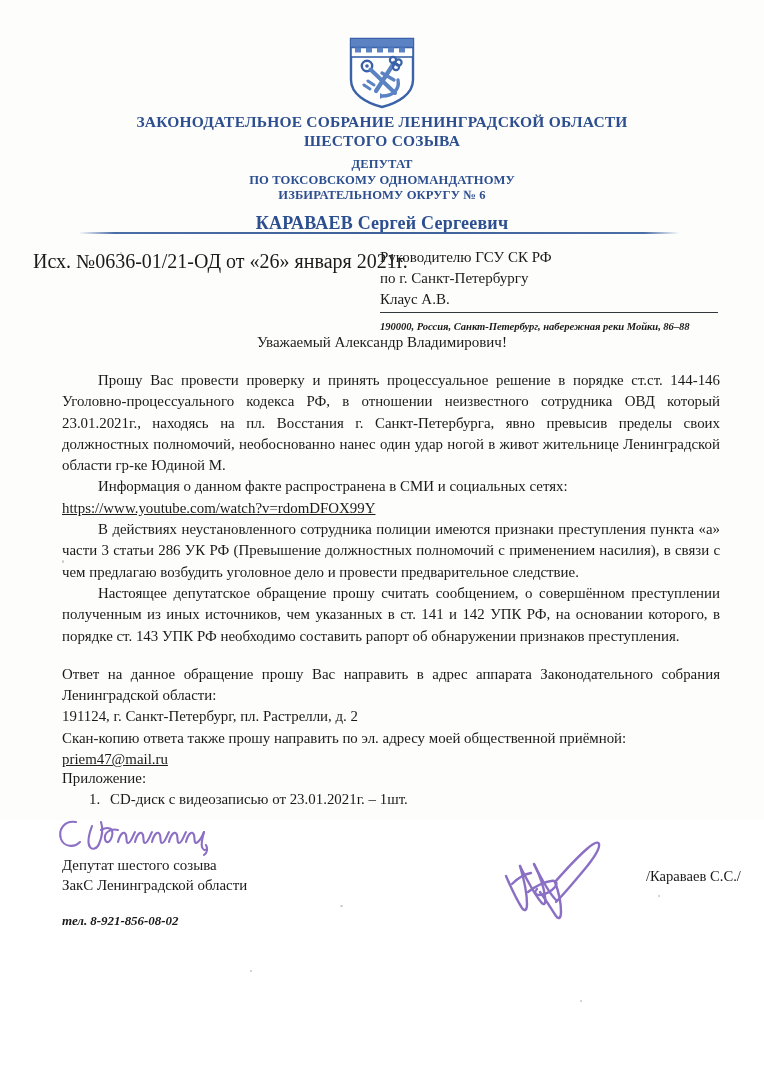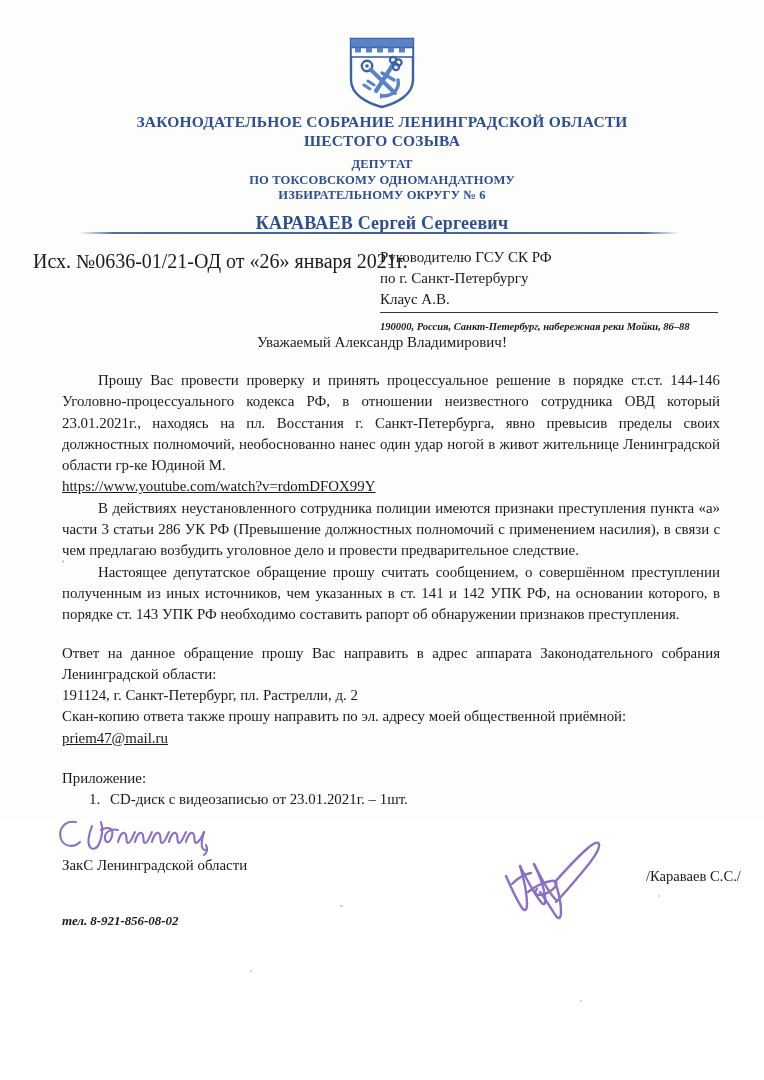--- a/index.html
+++ b/index.html
@@ -267,20 +267,21 @@
     <div class="r-line">по г. Санкт-Петербургу</div>
     <div class="r-line">Клаус А.В.</div>
     <div class="recip-rule"></div>
     <div class="recip-addr">190000, Россия, Санкт-Петербург, набережная реки Мойки, 86–88</div>
   </div>
 
   <div class="greeting">Уважаемый Александр Владимирович!</div>
 
   <div class="body">
     <p class="ind">Прошу Вас провести проверку и принять процессуальное решение в порядке ст.ст. 144-146 Уголовно-процессуального кодекса РФ, в отношении неизвестного сотрудника ОВД который 23.01.2021г., находясь на пл. Восстания г. Санкт-Петербурга, явно превысив пределы своих должностных полномочий, необоснованно нанес один удар ногой в живот жительнице Ленинградской области гр-ке Юдиной М.</p>
+    <p class="ind">Информация о данном факте распространена в СМИ и социальных сетях:</p>
     <p class="noind"><a class="link" href="#">https://www.youtube.com/watch?v=rdomDFOX99Y</a></p>
     <p class="ind">В действиях неустановленного сотрудника полиции имеются признаки преступления пункта «а» части 3 статьи 286 УК РФ (Превышение должностных полномочий с применением насилия), в связи с чем предлагаю возбудить уголовное дело и провести предварительное следствие.</p>
     <p class="ind">Настоящее депутатское обращение прошу считать сообщением, о совершённом преступлении полученным из иных источников, чем указанных в ст. 141 и 142 УПК РФ, на основании которого, в порядке ст. 143 УПК РФ необходимо составить рапорт об обнаружении признаков преступления.</p>
     <div class="gap-md"></div>
     <p class="noind">Ответ на данное обращение прошу Вас направить в адрес аппарата Законодательного собрания Ленинградской области:</p>
     <p class="noind">191124, г. Санкт-Петербург, пл. Растрелли, д. 2</p>
     <p class="noind">Скан-копию ответа также прошу направить по эл. адресу моей общественной приёмной:</p>
     <p class="noind"><a class="link" href="#">priem47@mail.ru</a></p>
   </div>
 
@@ -302,20 +303,21 @@
         <path d="M96 30 C98 22 102 18 104 23 C105 28 104 31 106 31 C109 31 111 23 113 20"></path>
         <path d="M113 30 C115 22 119 18 121 23 C122 28 121 31 123 31 C126 31 128 23 130 20"></path>
         <path d="M130 30 C132 22 136 18 138 23 C139 28 138 31 140 31 C143 30 146 25 148 20"></path>
         <path d="M148 20 C146 27 145 32 146 35 C147 38 149 39 151 37"></path>
         <path d="M150 33 C152 37 151 41 148 43"></path>
       </g>
     </svg>
   </div>
 
   <div class="sig-role">
+    <div>Депутат шестого созыва</div>
     <div>ЗакС Ленинградской области</div>
   </div>
 
   <div class="sig-scrawl">
     <svg viewBox="0 0 130 84" width="130" height="84" aria-hidden="true">
       <g fill="none" stroke="#8b6fc4" stroke-width="2.4" stroke-linecap="round" stroke-linejoin="round">
         <path d="M8 38 C14 52 20 64 24 70 C27 74 29 72 29 66 C29 54 25 38 22 28"></path>
         <path d="M22 28 C30 44 38 58 43 64 C46 68 48 66 47 59 C46 48 40 34 36 26"></path>
         <path d="M36 26 C44 42 52 56 58 62"></path>
         <path d="M30 54 C38 48 46 44 53 43 C58 42 60 45 57 49 C53 54 46 57 41 57 C37 57 36 54 39 51"></path>

